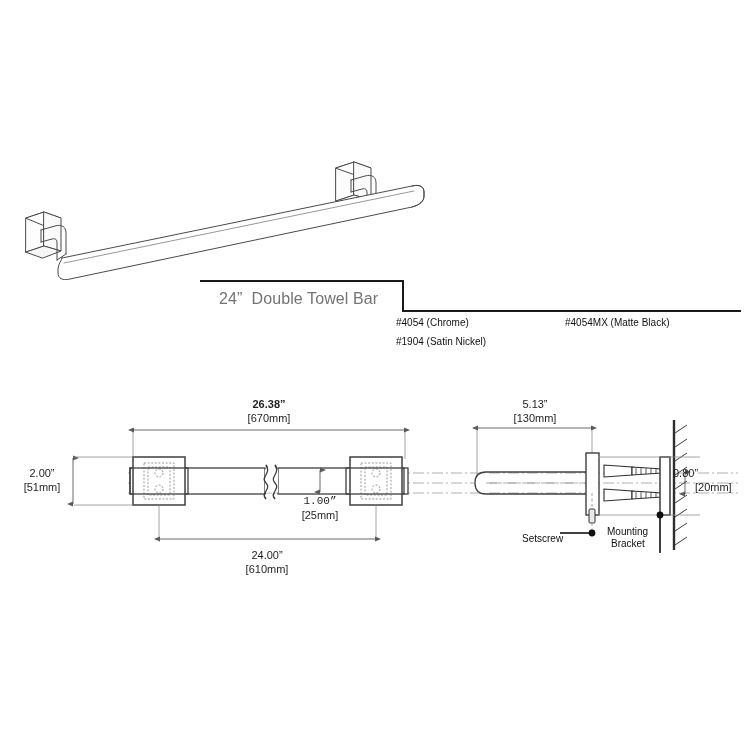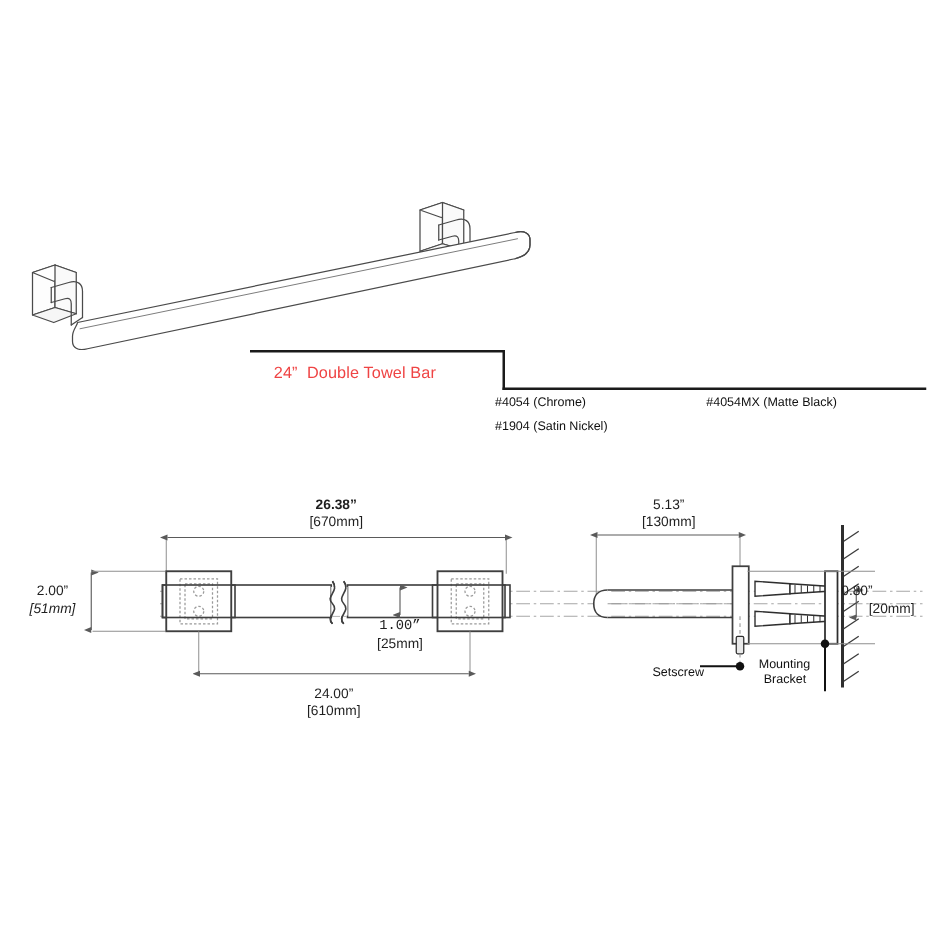--- a/index.html
+++ b/index.html
@@ -22,23 +22,23 @@
     width: 755px;
     height: 755px;
   }
   .txt {
     position: absolute;
     white-space: pre;
     font-family: "Liberation Sans", sans-serif;
     color: #1a1a1a;
   }
   .title-txt {
-    font-size: 13px;
+    font-size: 16px;
     letter-spacing: 0.1px;
-    color: #ef4444;
+    color: #737373;
   }
   .model-txt {
     font-size: 10px;
     color: #111111;
   }
   .dim-txt {
     font-size: 11px;
     text-align: center;
     color: #1f1f1f;
   }
@@ -287,21 +287,21 @@
       <circle cx="660" cy="130" r="3.4" fill="#111111"></circle>
       <line x1="660" y1="130" x2="660" y2="168" stroke="#111111" stroke-width="1.6"></line>
     </g>
 
   </svg>
 
   <div class="txt dim-txt" style="left:222px; top:398px; width:94px;font-weight:bold;">26.38”</div>
   <div class="txt dim-txt" style="left:222px; top:412px; width:94px;">[670mm]</div>
 
   <div class="txt dim-txt" style="left:17px; top:467px; width:50px;">2.00”</div>
-  <div class="txt dim-txt" style="left:17px; top:481px; width:50px;font-style:italic;">[51mm]</div>
+  <div class="txt dim-txt" style="left:17px; top:481px; width:50px;">[51mm]</div>
 
   <div class="txt dim-txt" style="left:295px; top:495px; width:50px;font-family:Liberation Mono, monospace;">1.00”</div>
   <div class="txt dim-txt" style="left:295px; top:509px; width:50px;">[25mm]</div>
 
   <div class="txt dim-txt" style="left:242px; top:549px; width:50px;">24.00”</div>
   <div class="txt dim-txt" style="left:242px; top:563px; width:50px;">[610mm]</div>
 
   <div class="txt dim-txt" style="left:510px; top:398px; width:50px;">5.13”</div>
   <div class="txt dim-txt" style="left:510px; top:412px; width:50px;">[130mm]</div>
 

